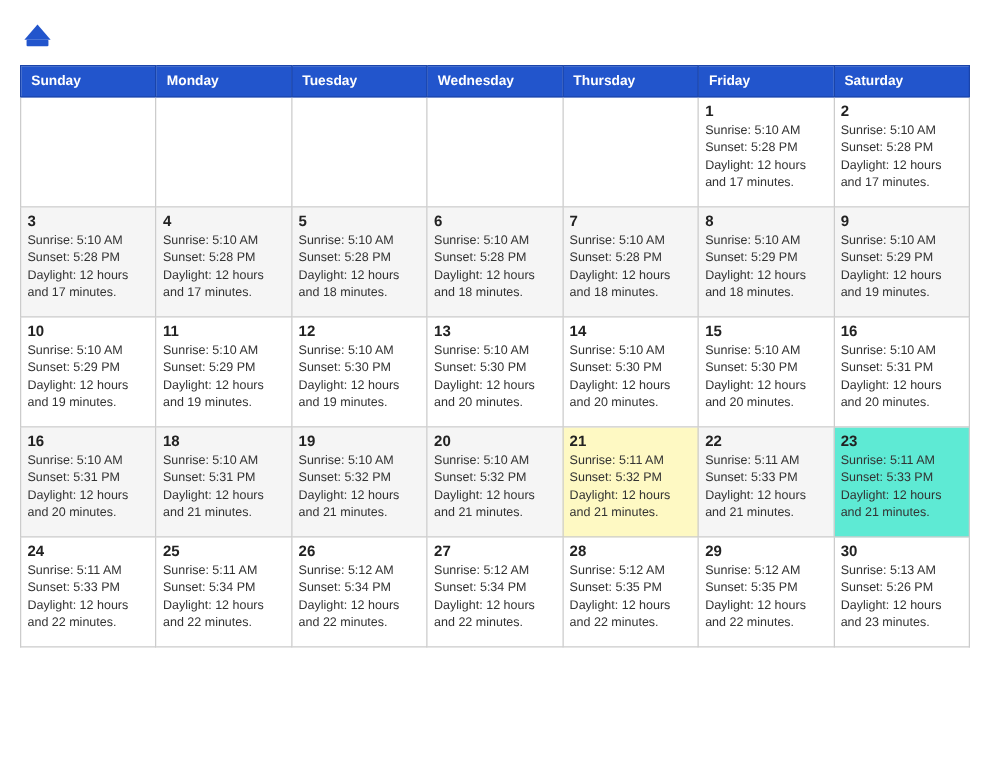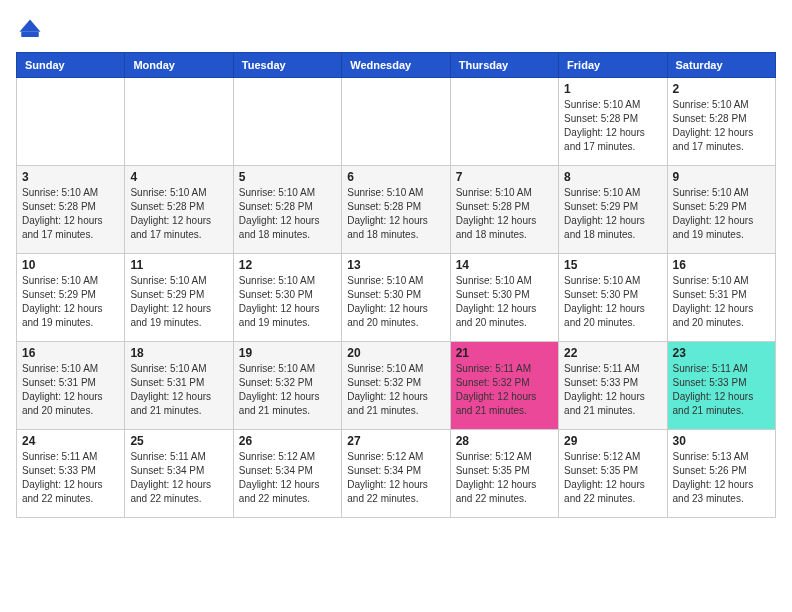--- a/index.html
+++ b/index.html
@@ -265,21 +265,21 @@
 Daylight: 12 hours
 and 21 minutes.</div>
         </td>
         <td style="background: rgb(245, 245, 245); margin-left: 16px;">
           <div class="day-number">20</div>
           <div class="day-info" style="white-space: pre-line;">Sunrise: 5:10 AM
 Sunset: 5:32 PM
 Daylight: 12 hours
 and 21 minutes.</div>
         </td>
-        <td style="background: #ec4899;">
+        <td style="background: #fef9c3;">
           <div class="day-number">21</div>
           <div class="day-info" style="white-space: pre-line;">Sunrise: 5:11 AM
 Sunset: 5:32 PM
 Daylight: 12 hours
 and 21 minutes.</div>
         </td>
         <td style="background: rgb(245, 245, 245);">
           <div class="day-number">22</div>
           <div class="day-info" style="white-space: pre-line;">Sunrise: 5:11 AM
 Sunset: 5:33 PM

